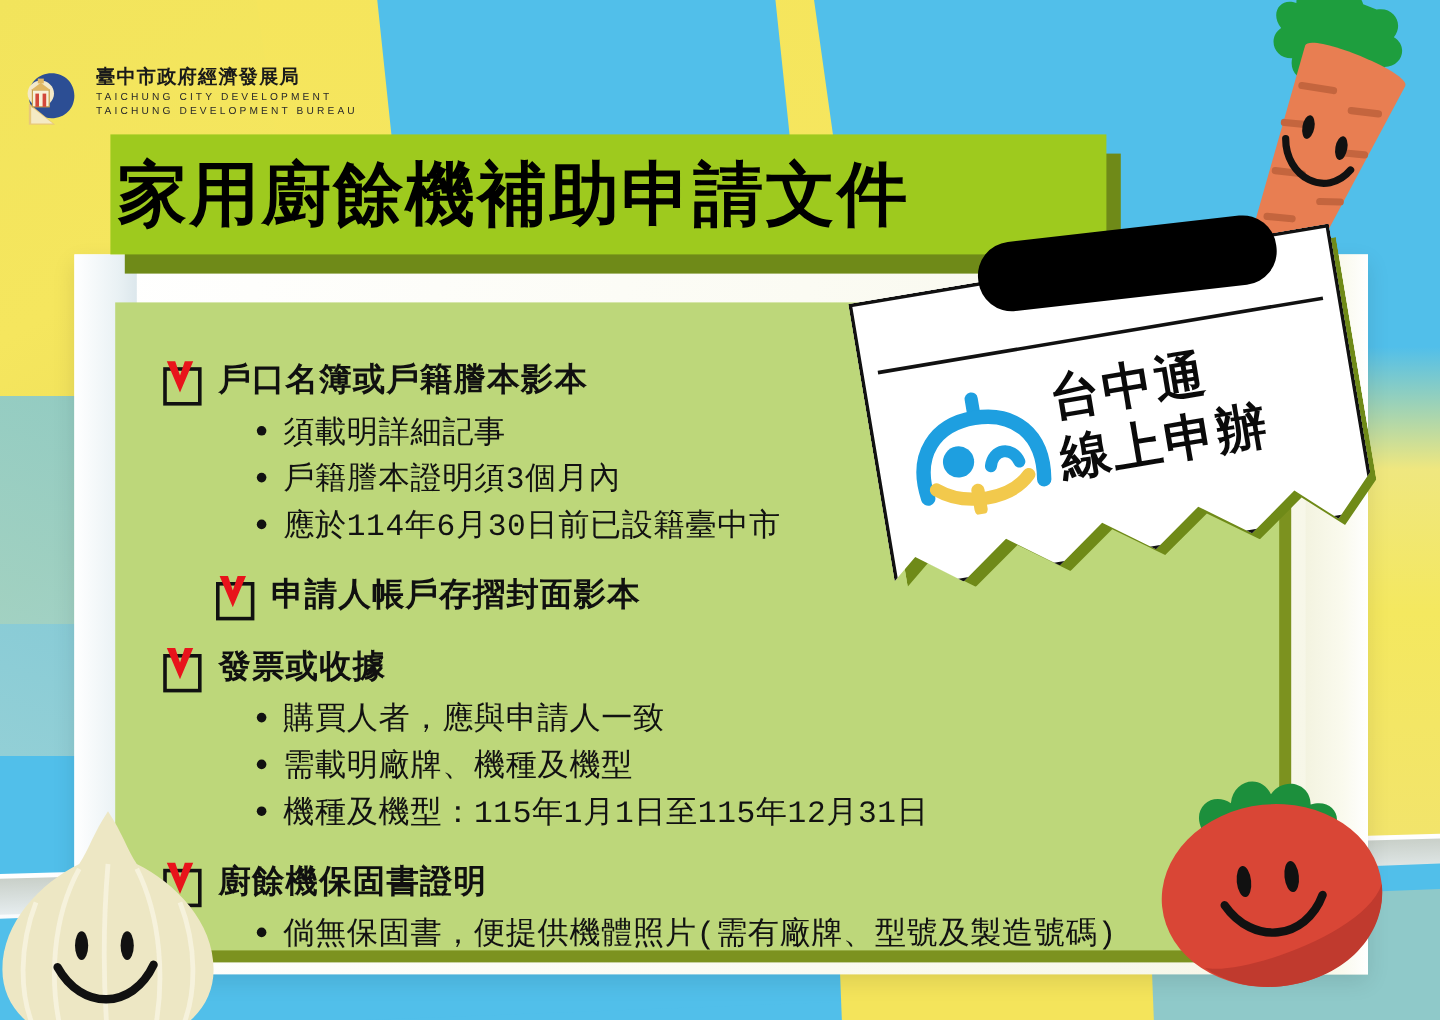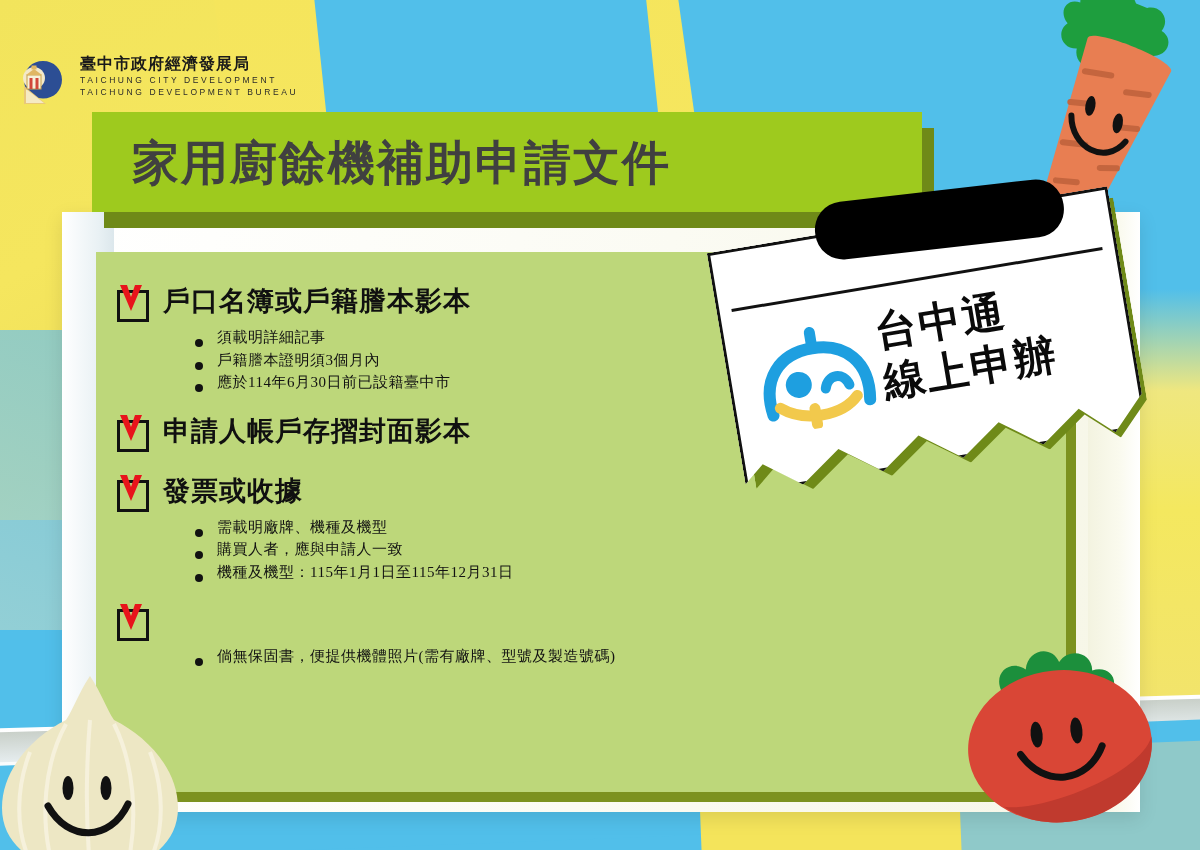--- a/index.html
+++ b/index.html
@@ -65,60 +65,60 @@
     position:absolute;left:104px;top:128px;width:830px;height:100px;
     background:#6F8A18;
   }
   .title-banner{
     position:absolute;left:92px;top:112px;width:830px;height:100px;
     background:#9ECA1E;
     display:flex;align-items:center;
   }
   .title-text{
     font-family:"DejaVu Sans","Liberation Sans",sans-serif;
-    font-weight:700;font-size:47px;letter-spacing:2px;color:#404040;
-    padding-left:40px;white-space:nowrap;line-height:1;
+    font-weight:700;font-size:58px;letter-spacing:2px;color:#000000;
+    padding-left:6px;white-space:nowrap;line-height:1;
   }
 
   
   .panel-shadow{
     position:absolute;left:106px;top:262px;width:970px;height:540px;
     background:#7C921F;
   }
   .panel{
     position:absolute;left:96px;top:252px;width:970px;height:540px;
     background:#BDD77A;
   }
 
   
-  .list{position:absolute;left:0;top:0;width:100%;height:100%;padding:32px 21px;box-sizing:border-box;}
+  .list{position:absolute;left:0;top:16px;width:100%;height:100%;padding:32px 40px;box-sizing:border-box;}
   .item{margin-bottom:6px;}
   .item-head{display:flex;align-items:flex-start;gap:14px;margin-bottom:4px;}
   .cbox{
     position:relative;width:26px;height:26px;flex:0 0 26px;
     border:3.5px solid #111;background:transparent;margin-top:6px;
   }
   .cbox svg{position:absolute;left:-5px;top:-12px;width:32px;height:34px;}
   .item-title{
     font-family:"DejaVu Sans","Liberation Sans",sans-serif;
     font-weight:700;font-size:27px;color:#101010;letter-spacing:1px;line-height:1.25;
   }
   .subs{margin:2px 0 0 74px;padding:0;list-style:none;}
   .subs li{
     position:relative;padding-left:26px;
-    font-family:Liberation Serif, serif;
-    font-size:15px;color:#121212;line-height:1.5;letter-spacing:.5px;
+    font-family:Liberation Mono, monospace;
+    font-size:26px;color:#121212;line-height:1.5;letter-spacing:.5px;
     white-space:nowrap;
   }
   .subs li::before{
     content:"";position:absolute;left:4px;top:13px;
     width:8px;height:8px;border-radius:50%;background:#111;
   }
   .gap-a{margin-bottom:20px;}
-  .gap-b{margin-bottom:22px;}
+  .gap-b{margin-bottom:22px;margin-left:44px;}
 
   
   .logo{position:absolute;left:16px;top:16px;display:flex;gap:10px;margin-top:40px;}
   .logo-mark{width:54px;height:54px;position:relative;}
   .logo-txt{line-height:1.05;}
   .logo-cn{
     font-family:"DejaVu Sans","Liberation Sans",sans-serif;
     font-weight:700;font-size:16px;color:#1A1A1A;letter-spacing:1px;white-space:nowrap;
   }
   .logo-en1,.logo-en2{
@@ -242,33 +242,34 @@
       <div class="item gap-a">
         <div class="item-head">
           <span class="cbox">
             <svg viewBox="0 0 32 34">
                 <path d="M5 4 L16 30 L27 4 L20 4 L16 16 L12 4 Z" fill="#E8141B"></path>
               </svg>
           </span>
           <span class="item-title">發票或收據</span>
         </div>
         <ul class="subs">
+          <li>購買人者，應與申請人一致</li>
           <li>需載明廠牌、機種及機型</li>
-          <li>購買人者，應與申請人一致</li>
           <li>機種及機型：115年1月1日至115年12月31日</li>
         </ul>
       </div>
 
       <div class="item">
         <div class="item-head">
           <span class="cbox">
             <svg viewBox="0 0 32 34">
                 <path d="M5 4 L16 30 L27 4 L20 4 L16 16 L12 4 Z" fill="#E8141B"></path>
               </svg>
           </span>
+          <span class="item-title">廚餘機保固書證明</span>
         </div>
         <ul class="subs">
           <li>倘無保固書，便提供機體照片(需有廠牌、型號及製造號碼)</li>
         </ul>
       </div>
 
     </div>
   </div>
 
   <div class="carrot">

